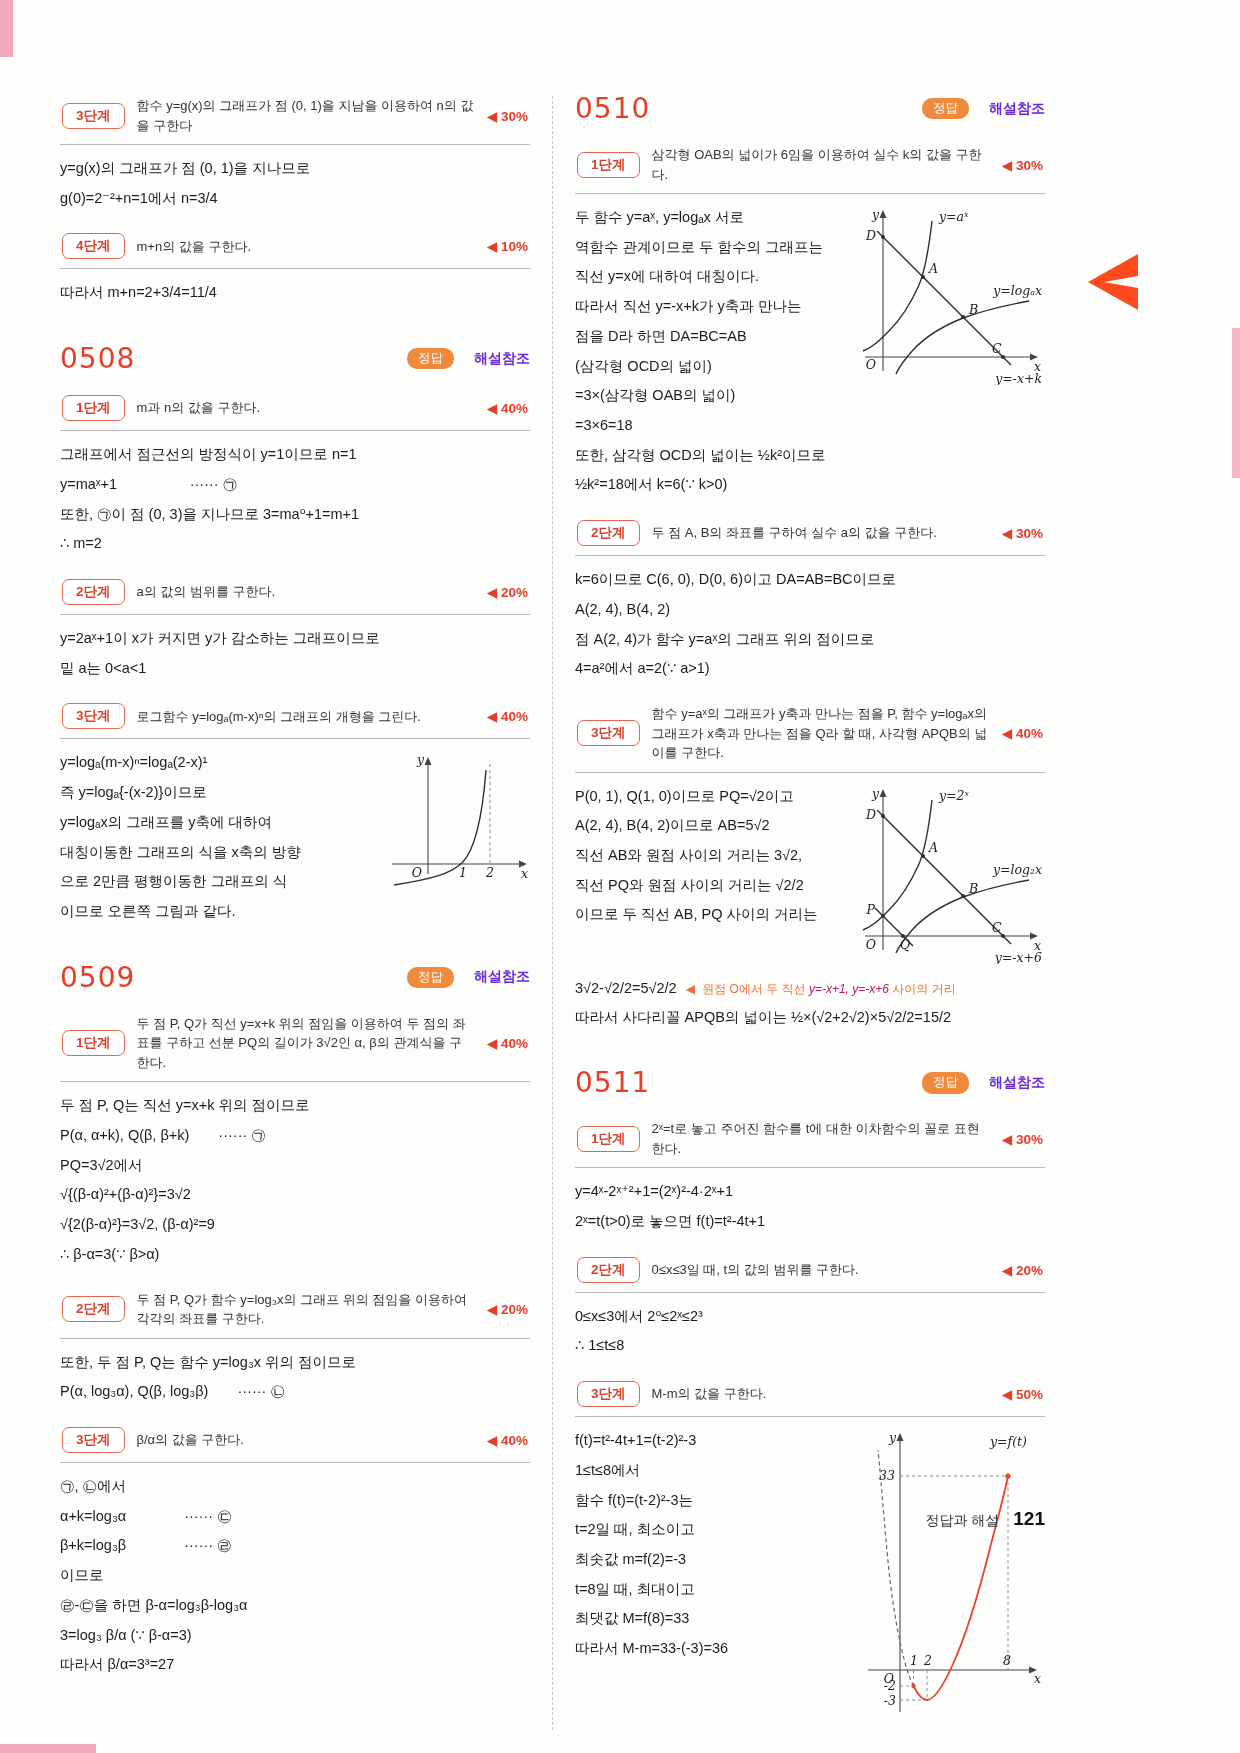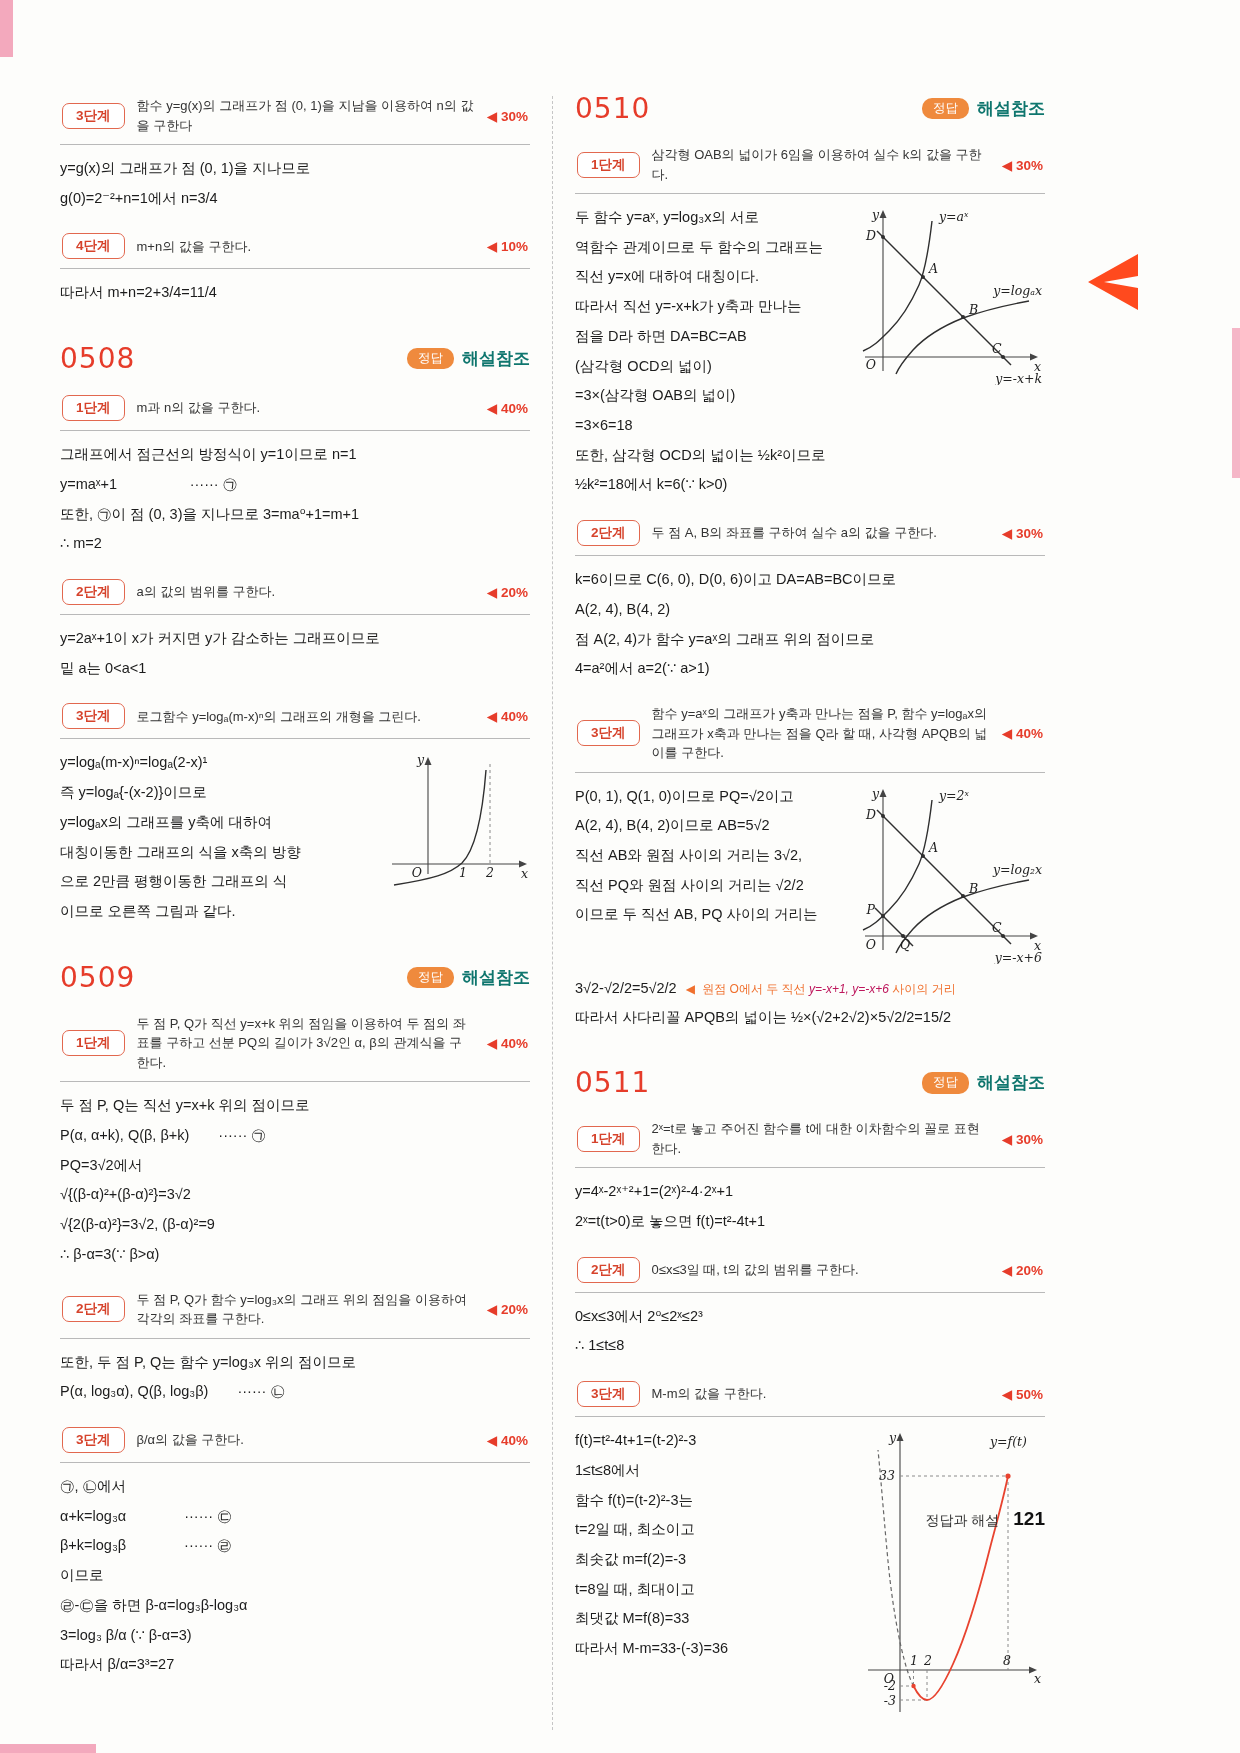--- a/index.html
+++ b/index.html
@@ -26,26 +26,26 @@
 
   .prev-tail, .problem { display:flow-root; }
   .problem { margin-top:34px; }
   .col .problem:first-child { margin-top:0; }
 
   .problem-header { display:flex; align-items:center; margin-bottom:10px; }
   .problem-number {
     font-size:28px; font-weight:normal; color:#e63c2a; letter-spacing:1px;
     font-family:"DejaVu Sans","Liberation Sans",sans-serif;
   }
-  .header-right { margin-left:auto; display:flex; align-items:center; gap:8px;justify-content:space-between; }
+  .header-right { margin-left:auto; display:flex; align-items:center; gap:20px;justify-content:space-between; }
   .badge {
     background:#ef8a3d; color:#fff; font-size:12.5px; line-height:1;
     border-radius:10px; padding:4px 11px 5px 11px;
   }
-  .badge-ref { font-weight:bold; font-size:17px; color:#0f766e;font-family:Liberation Serif, serif; }
+  .badge-ref { font-weight:bold; font-size:14px; color:#6d28d9;font-family:Liberation Serif, serif; }
 
   .step-row {
     display:flex; align-items:center; gap:12px;
     border-bottom:1px solid #b9b9b9;
     padding:4px 2px 9px 2px; margin:16px 0 9px 0;
   }
   .prev-tail .step-row:first-child { margin-top:0; }
   .step-pill {
     flex:none; border:1.4px solid #e2684f; border-radius:7px;
     color:#d6432c; font-weight:bold; font-size:13.5px;
@@ -253,21 +253,21 @@
     <text class="glabel" x="21" y="162" text-anchor="end">O</text>
     <text class="glabel" x="84" y="14">y=aˣ</text>
     <text class="glabel" x="187" y="88" text-anchor="end">y=logₐx</text>
     <text class="glabel" x="187" y="176" text-anchor="end">y=-x+k</text>
     <text class="glabel" x="21" y="33" text-anchor="end">D</text>
     <text class="glabel" x="74" y="66">A</text>
     <text class="glabel" x="114" y="107">B</text>
     <text class="glabel" x="137" y="146">C</text>
   </svg>
 </div>
-          <div class="line">두 함수 y=aˣ, y=log₃x의 서로</div>
+          <div class="line">두 함수 y=aˣ, y=logₐx 서로</div>
           <div class="line">역함수 관계이므로 두 함수의 그래프는</div>
           <div class="line">직선 y=x에 대하여 대칭이다.</div>
           <div class="line">따라서 직선 y=-x+k가 y축과 만나는</div>
           <div class="line">점을 D라 하면 DA=BC=AB</div>
           <div class="line">(삼각형 OCD의 넓이)</div>
           <div class="line">=3×(삼각형 OAB의 넓이)</div>
           <div class="line">=3×6=18</div>
         </div>
         <div class="sec-lines">
           <div class="line">또한, 삼각형 OCD의 넓이는 ½k²이므로</div>

